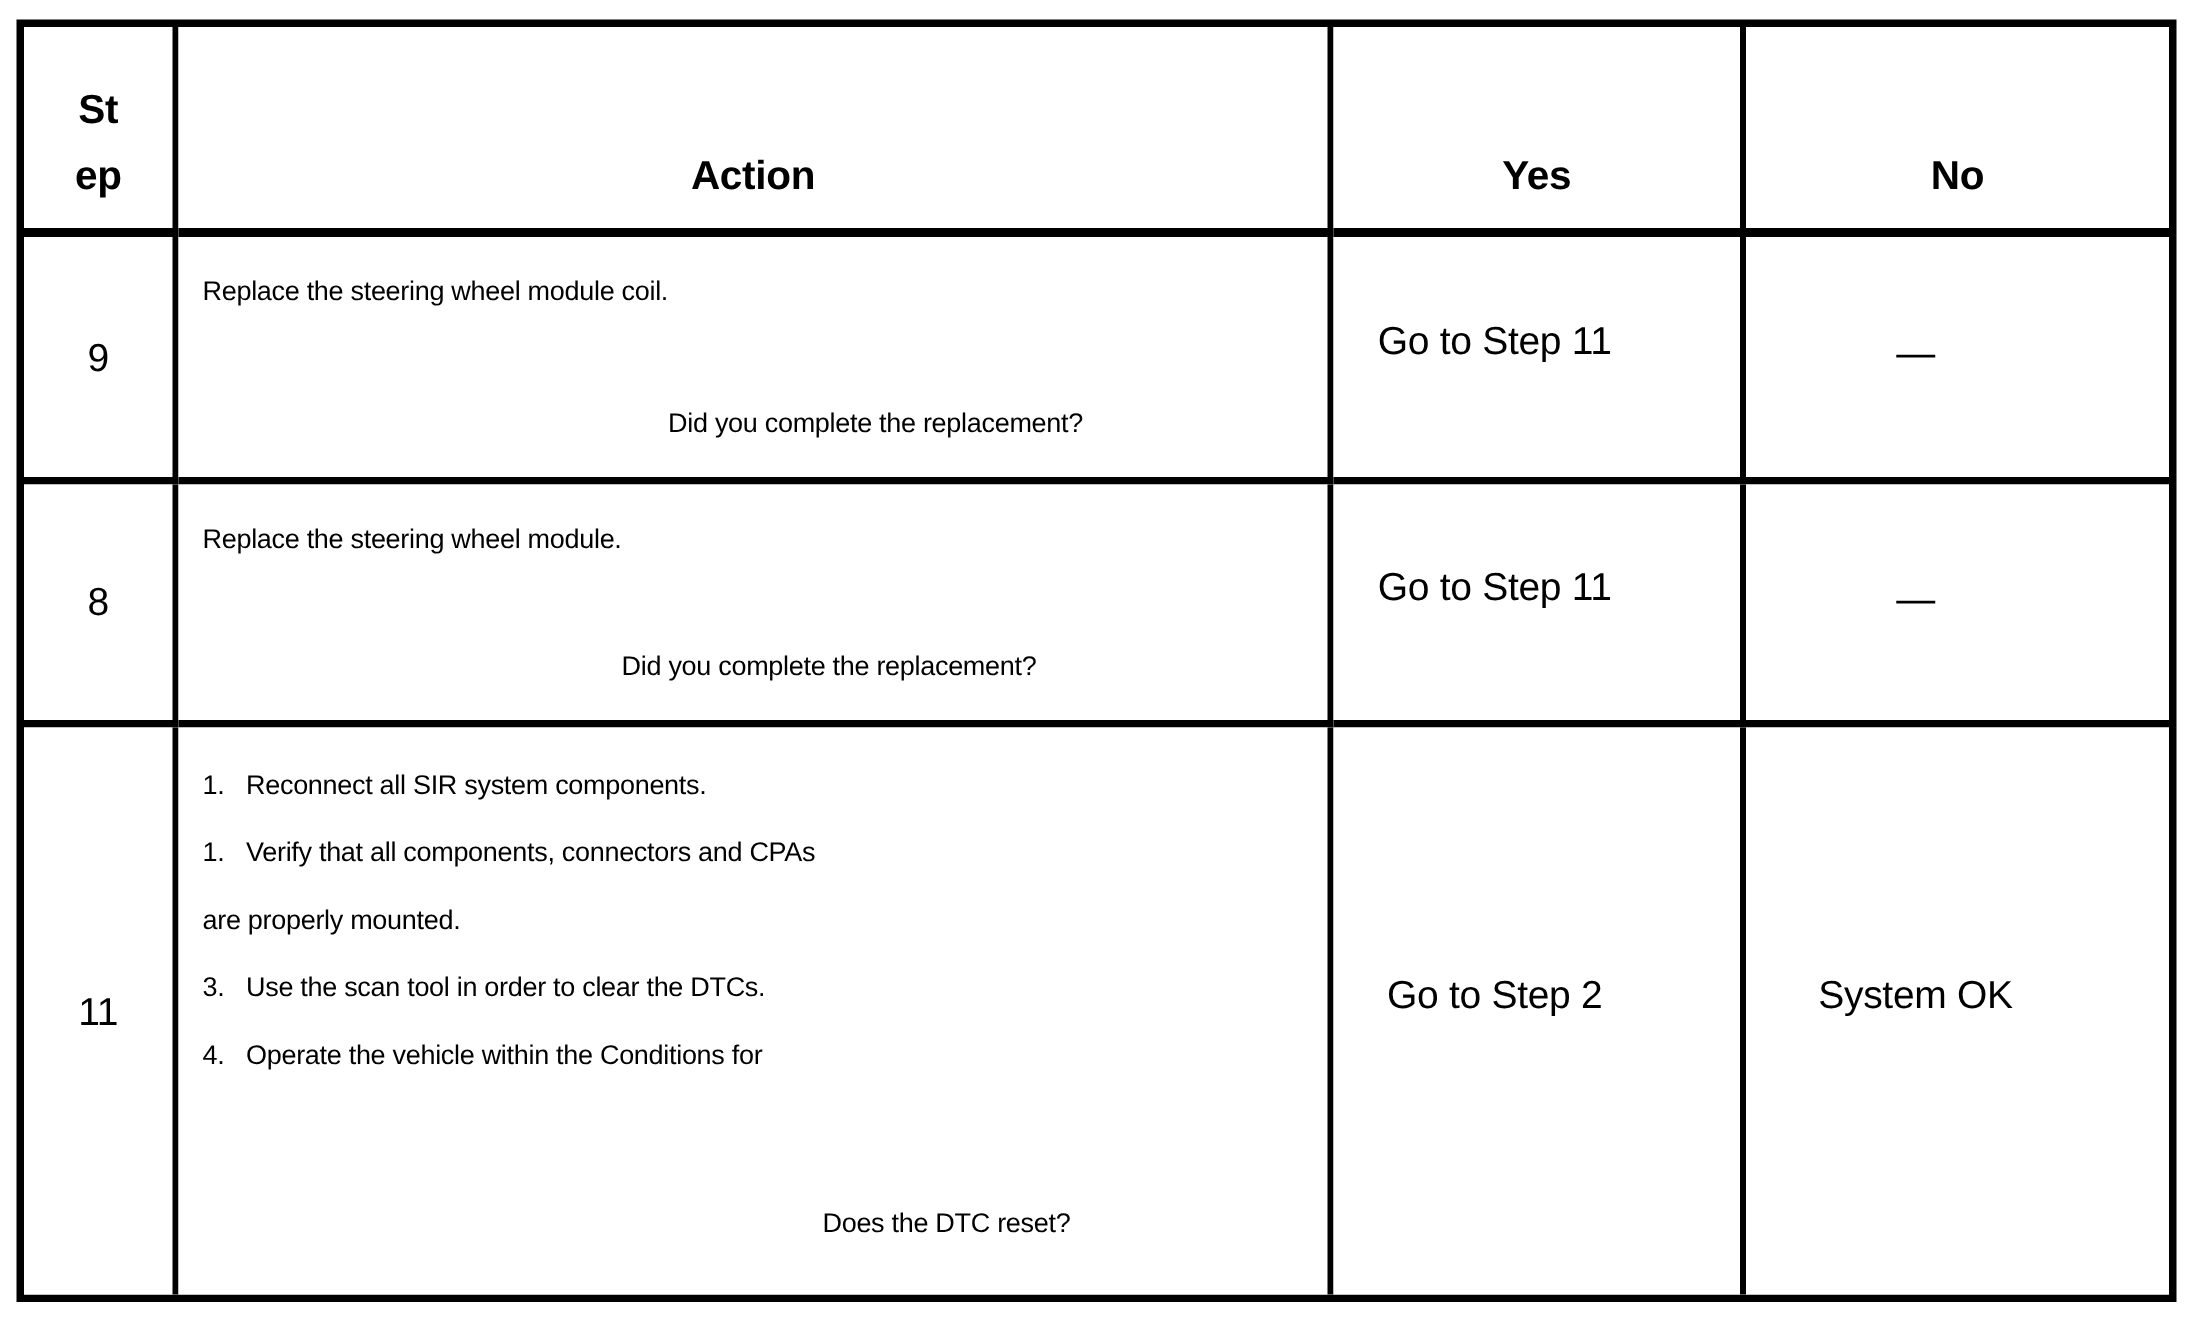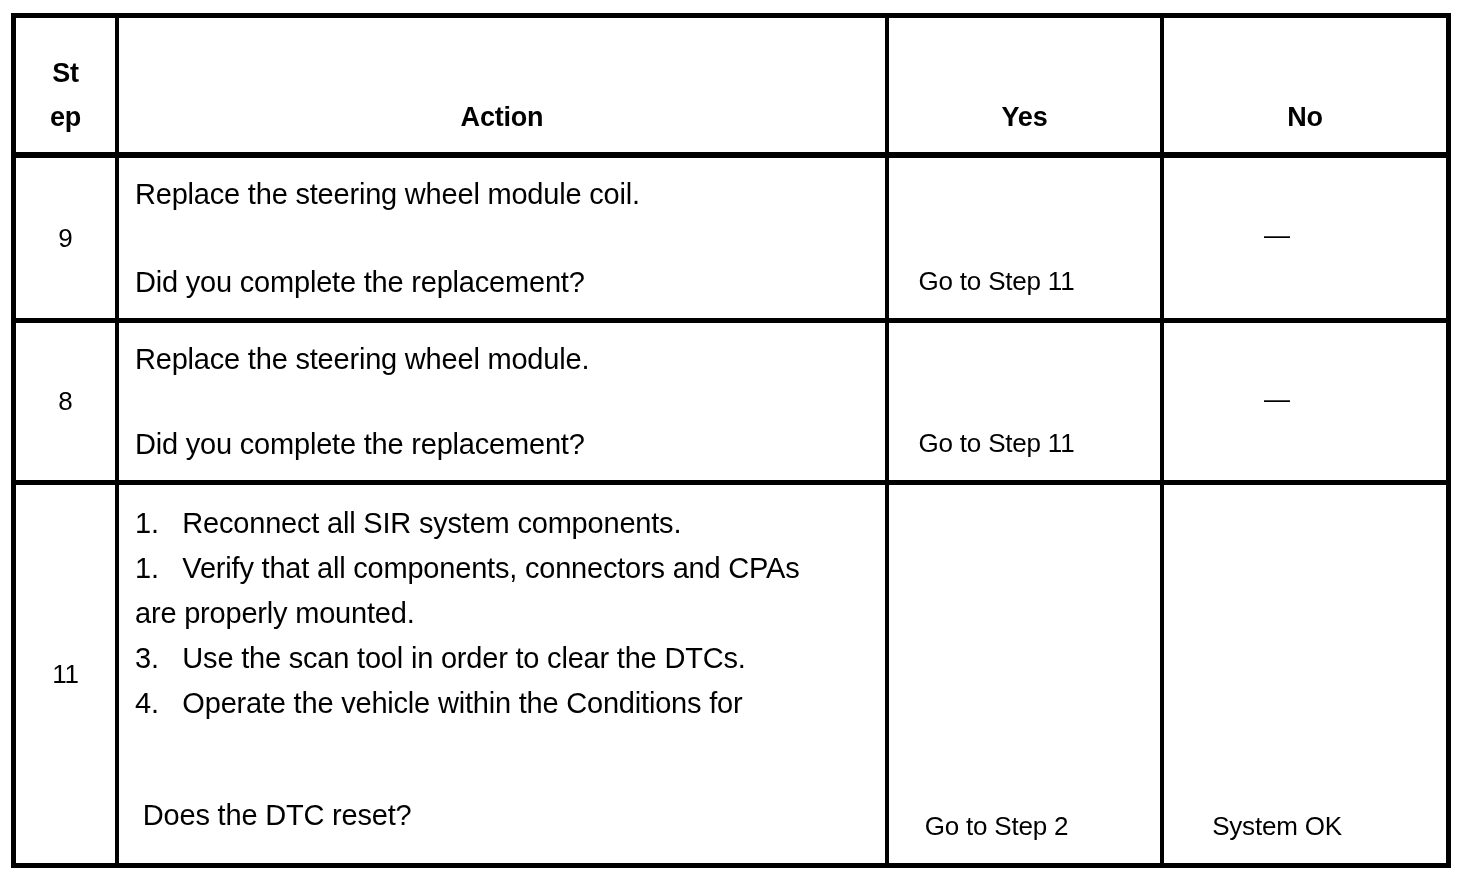--- a/index.html
+++ b/index.html
@@ -48,41 +48,40 @@
   .step {
     display: flex;
     align-items: center;
     justify-content: center;
     font-size: 26px;
   }
 
   
   .action {
     display: flex;
-    flex-direction: column;
     padding: 21px 12px 21px 16px;
-    font-size: 29px;
+    font-size: 18px;
     line-height: 30px;
   }
   .action .instruction { white-space: pre-wrap; }
   .action .question {
     margin-top: auto;
     white-space: pre-wrap;
   }
   .action-list { padding-top: 16px; padding-bottom: 33px; }
   .action-list .list-lines .line {
     line-height: 45px;
     white-space: pre-wrap;
   }
 
   
   .ans {
     display: flex;
     justify-content: center;
-    align-items: flex-end;
+    align-items: center;
     padding: 0 56px 22px 0;
     font-size: 26px;
     line-height: 30px;
     text-align: center;
   }
   .ans.mid {
     align-items: center;
     padding-bottom: 6px;
   }
 </style>

